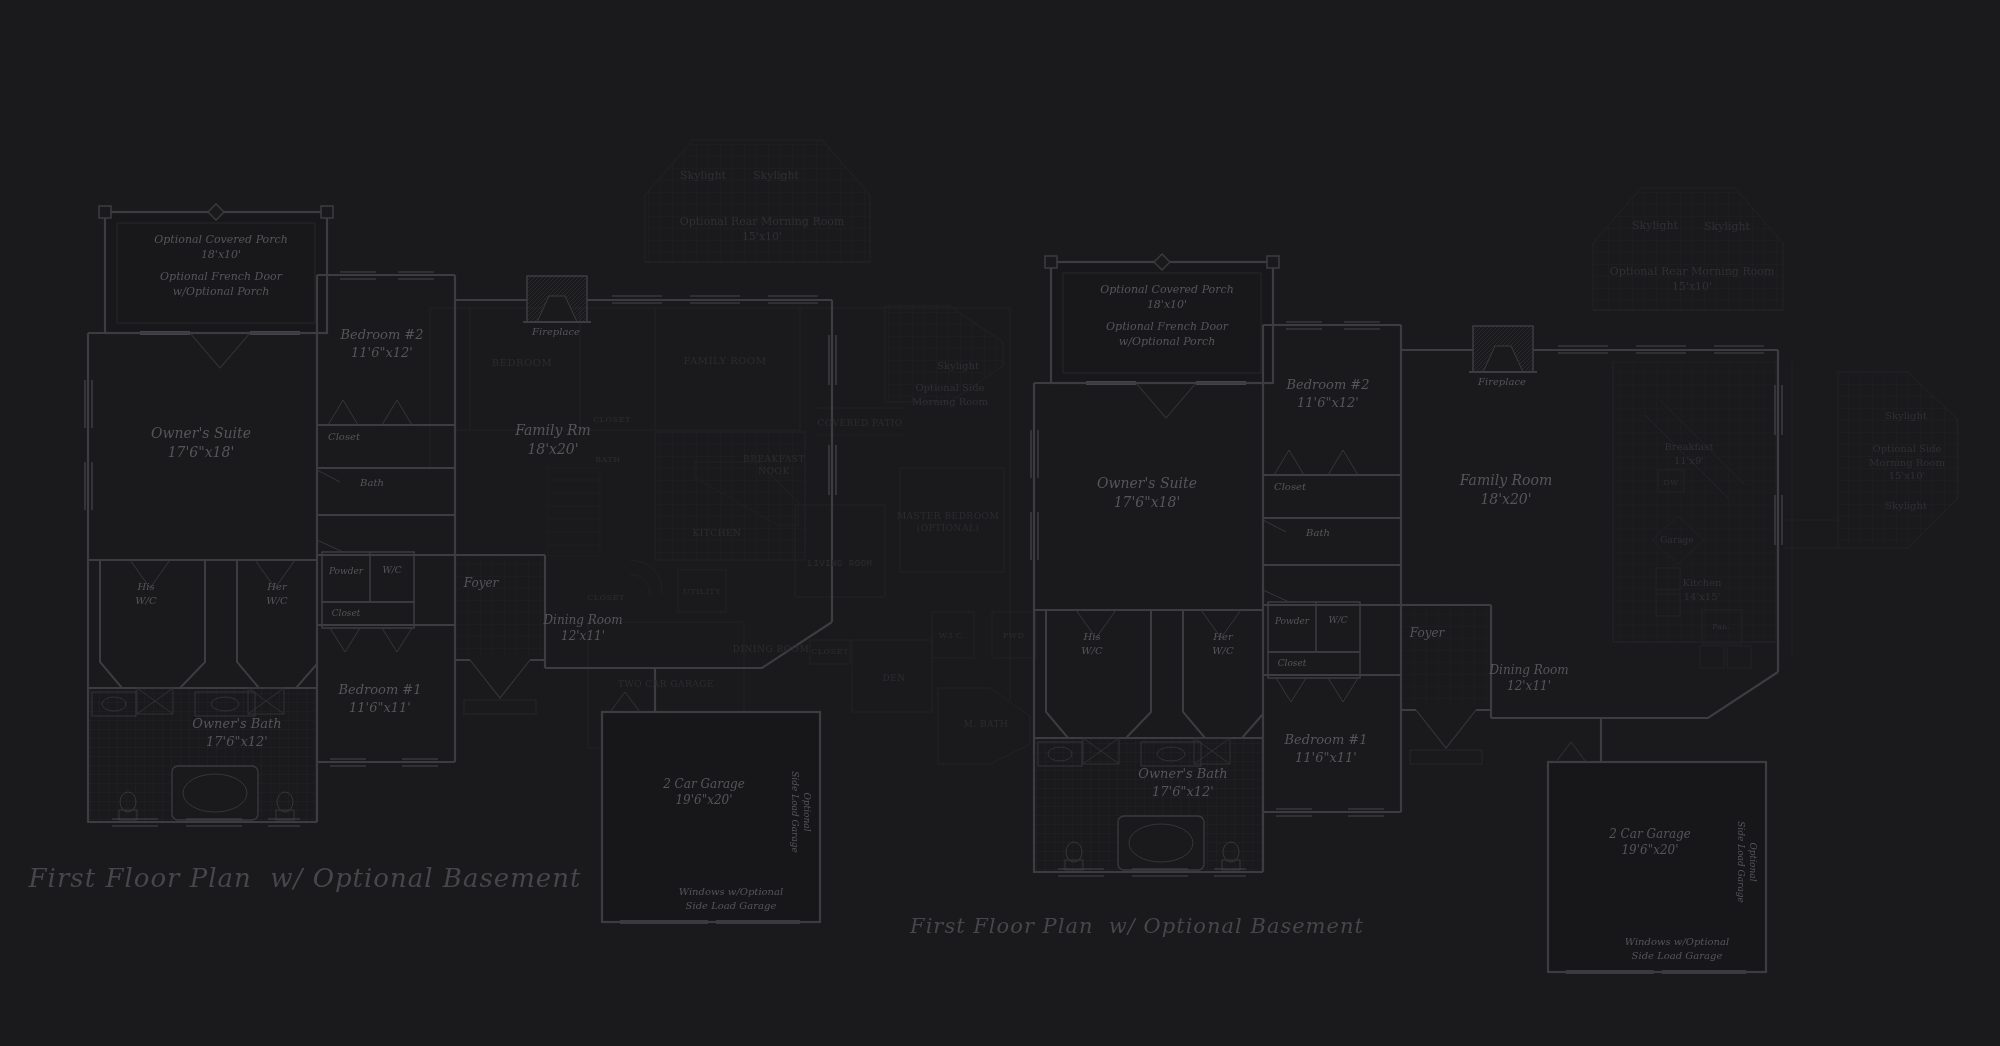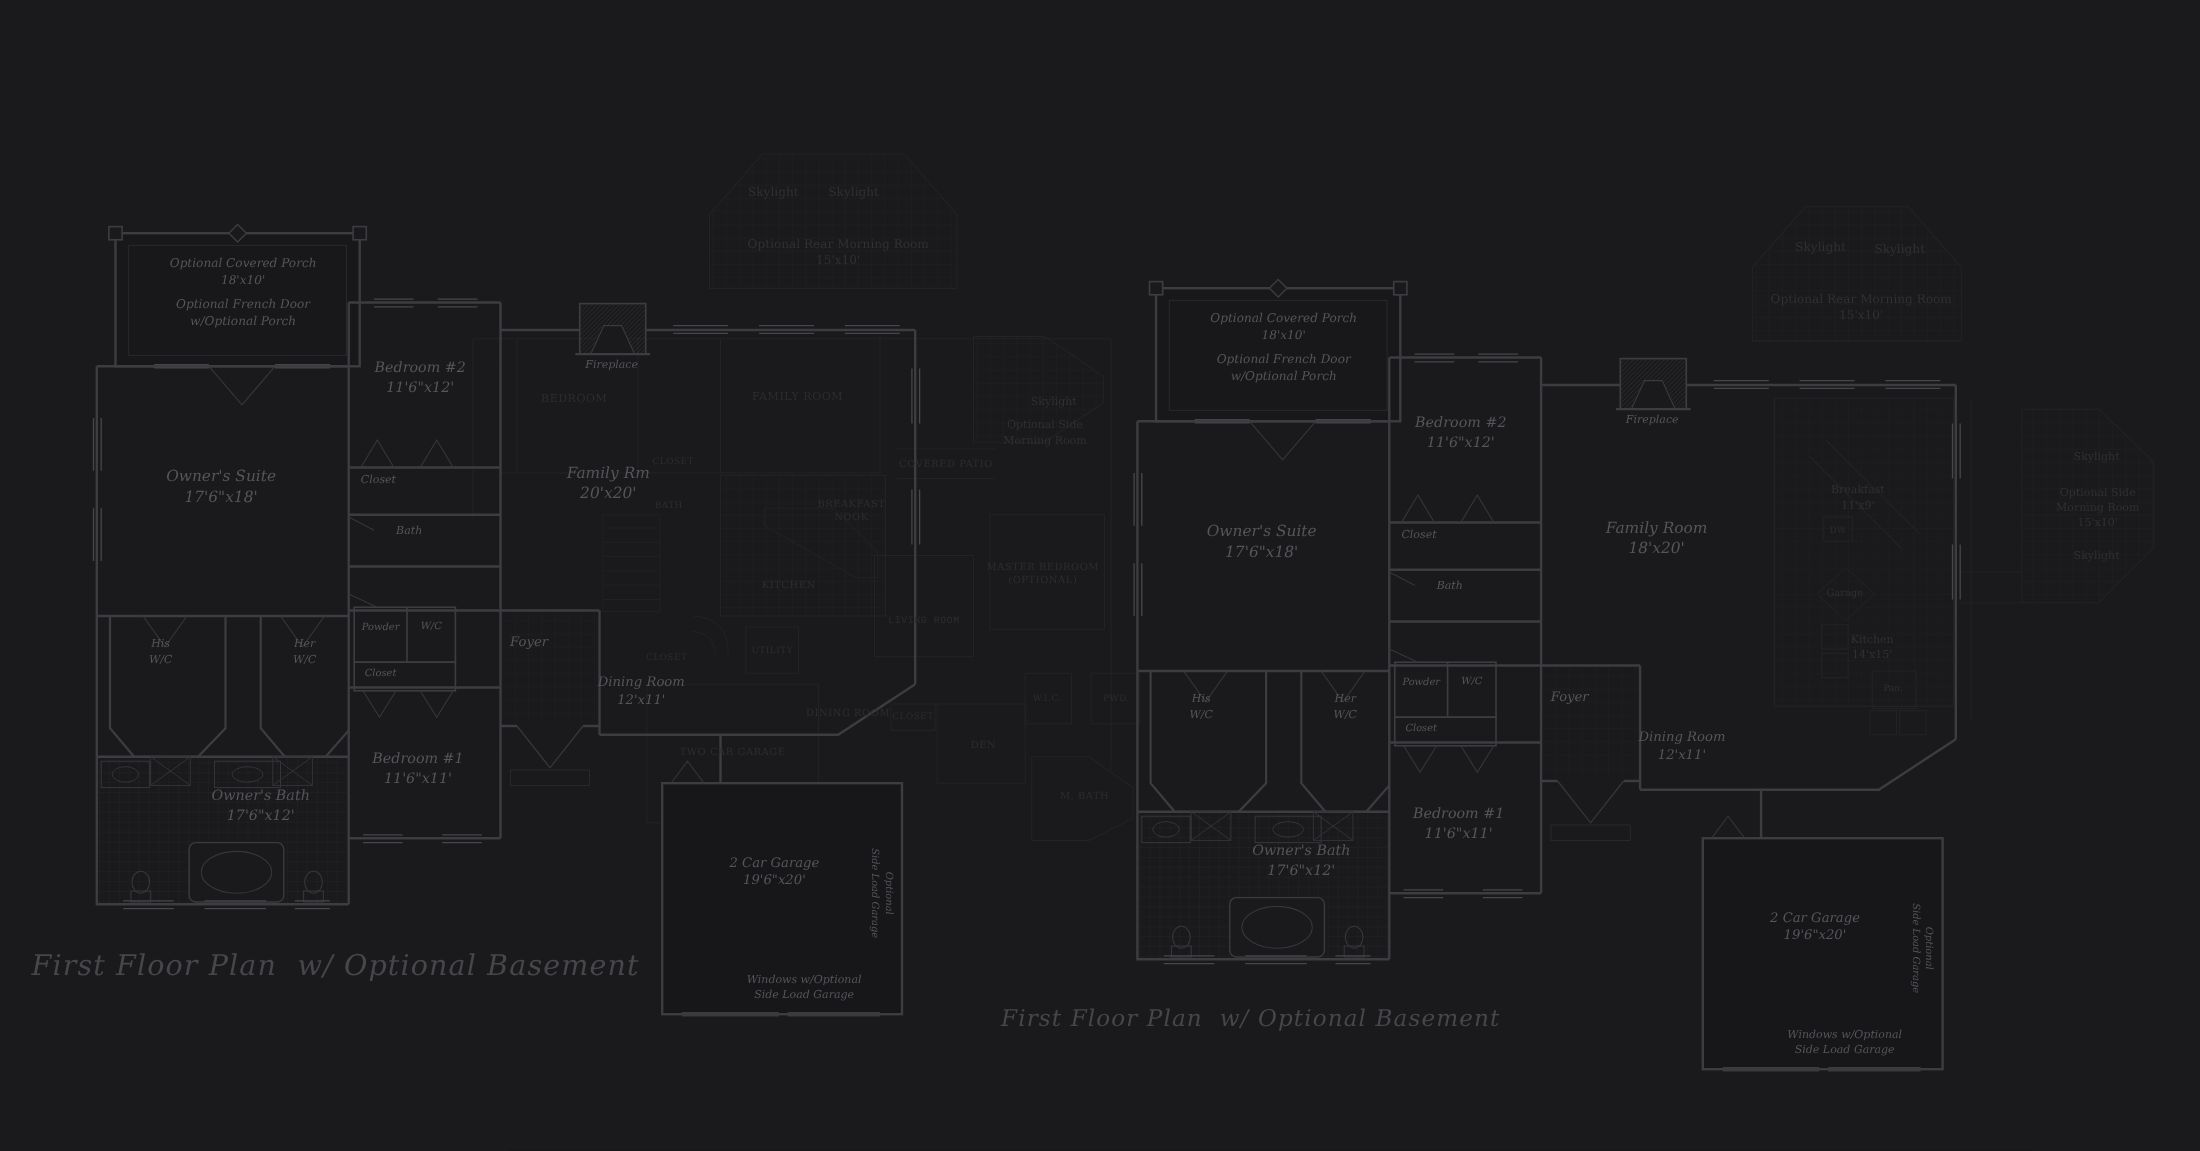--- a/index.html
+++ b/index.html
@@ -172,21 +172,21 @@
     <div class="lbl b" style="left: 221px; top: 285px; font-size: 11px;">Optional French Door
 w/Optional Porch</div>
     <div class="lbl b" style="left: 382px; top: 344px; font-size: 13px;">Bedroom #2
 11'6"x12'</div>
     <div class="lbl b" style="left: 201px; top: 443px; font-size: 14px;">Owner's Suite
 17'6"x18'</div>
     <div class="lbl b" style="left: 344px; top: 437px; font-size: 10px;">Closet</div>
     <div class="lbl b" style="left: 372px; top: 483px; font-size: 10px;">Bath</div>
     <div class="lbl b" style="left: 556px; top: 332px; font-size: 10px;">Fireplace</div>
     <div class="lbl b" style="left: 553px; top: 440px; font-size: 14px;">Family Rm
-20'x20'</div>
+18'x20'</div>
     <div class="lbl b" style="left: 146px; top: 593px; font-size: 10px;">His
 W/C</div>
     <div class="lbl b" style="left: 277px; top: 593px; font-size: 10px;">Her
 W/C</div>
     <div class="lbl b" style="left: 346px; top: 571px; font-size: 9px;">Powder</div>
     <div class="lbl b" style="left: 392px; top: 570px; font-size: 9px;">W/C</div>
     <div class="lbl b" style="left: 346px; top: 613px; font-size: 9px;">Closet</div>
     <div class="lbl b" style="left: 481px; top: 583px; font-size: 12px;">Foyer</div>
     <div class="lbl b" style="left: 583px; top: 628px; font-size: 12px;">Dining Room
 12'x11'</div>

